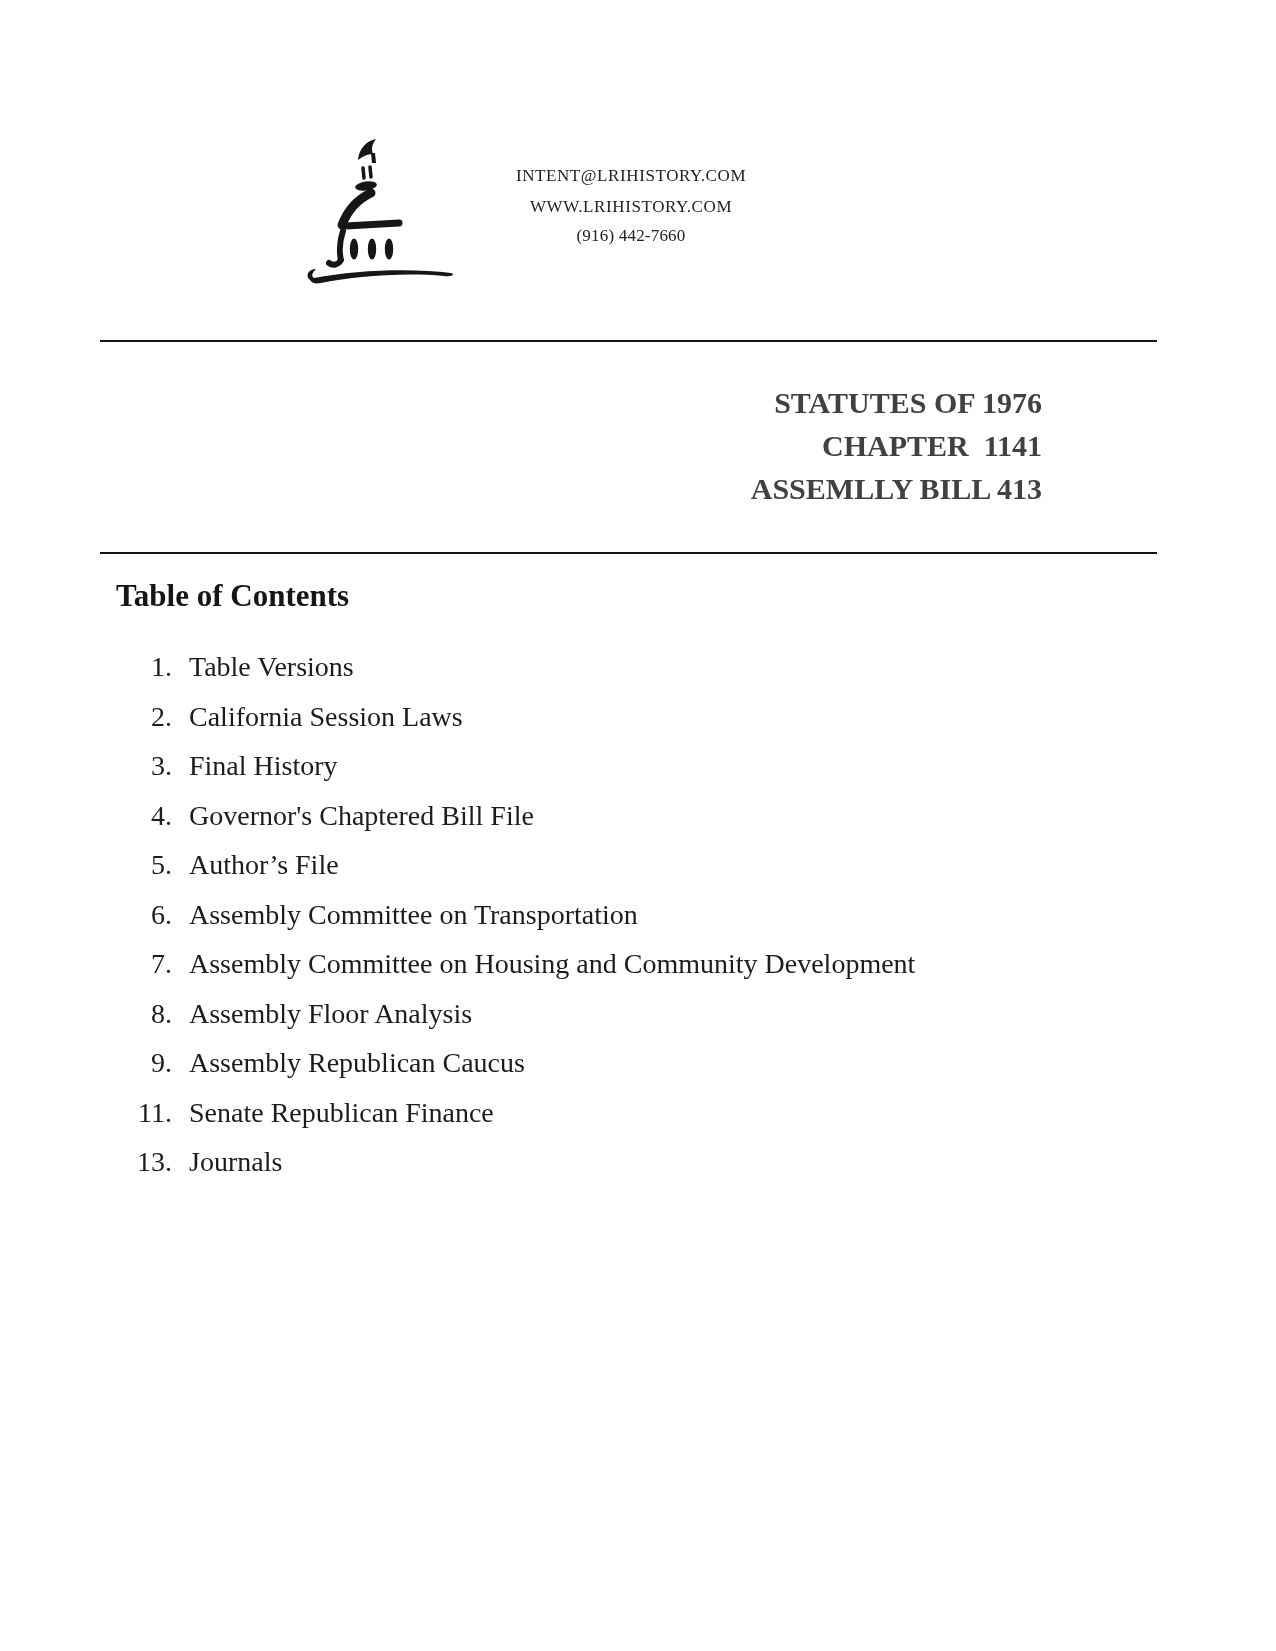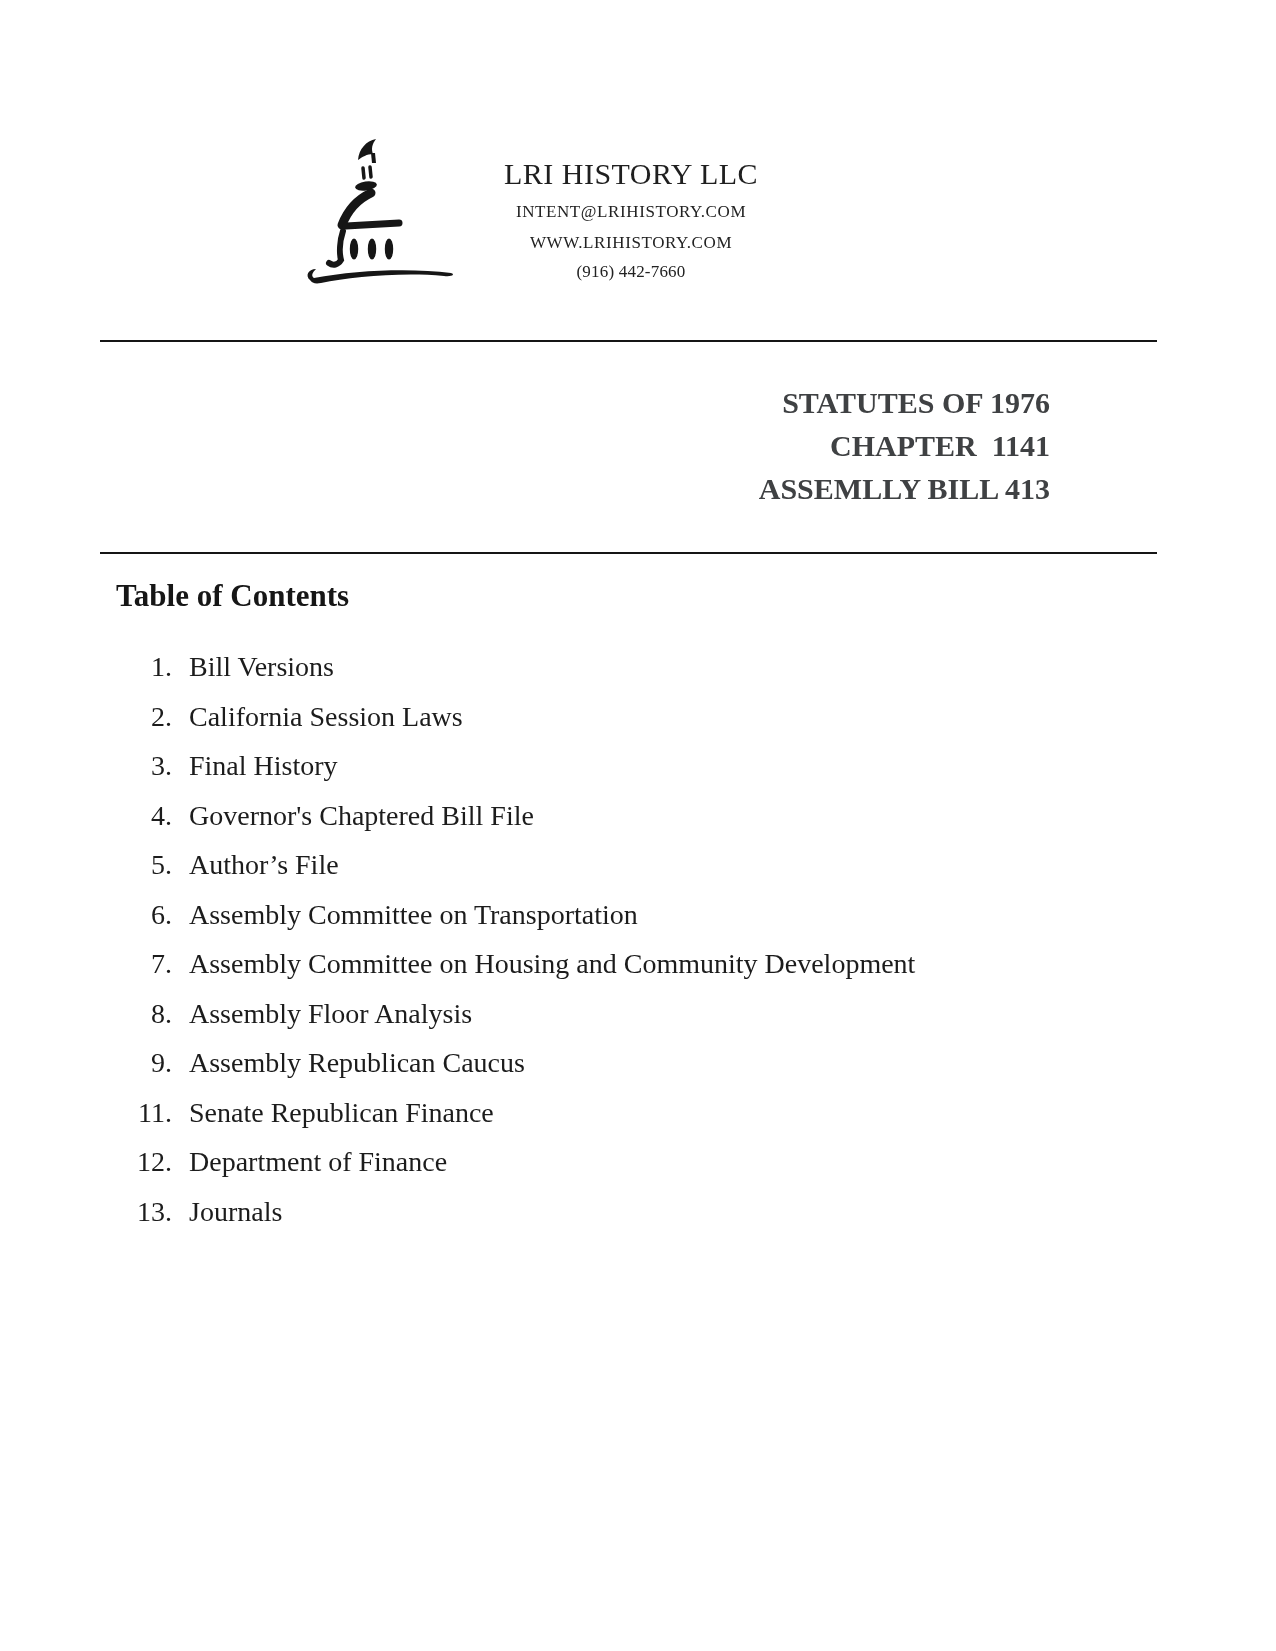--- a/index.html
+++ b/index.html
@@ -53,21 +53,21 @@
     height: 2px;
     background: #151515;
   }
   .rule-1 { top: 340px; }
   .rule-2 { top: 552px; }
 
   
   .title-block {
     position: absolute;
     top: 381px;
-    right: 226px;
+    right: 234px;
     text-align: right;
     font-weight: bold;
     font-size: 30px;
     line-height: 43px;
     color: #3f4143;
   }
   .title-line { white-space: pre; }
 
   
   .toc-heading {
@@ -127,42 +127,41 @@
 
       <path d="M75 63 C60 70 51 82 46 95" stroke-width="9"></path>
 
       <path d="M50 96 L103 93" stroke-width="7"></path>
 
       <path d="M47 101 C44 110 43 122 45 130 C42 135 37 136 33 133" stroke-width="6"></path>
     </g>
   </svg>
 
   <div class="header-text">
-    <div class="company-name">LRI HISTORY LLC</div>
     <div class="contact-line">INTENT@LRIHISTORY.COM</div>
     <div class="contact-line">WWW.LRIHISTORY.COM</div>
     <div class="contact-line phone">(916) 442-7660</div>
   </div>
 
   <div class="rule rule-1"></div>
 
   <div class="title-block" style="color: rgb(63, 65, 67);">
     <div class="title-line">STATUTES OF 1976</div>
     <div class="title-line">CHAPTER  1141</div>
     <div class="title-line">ASSEMLLY BILL 413</div>
   </div>
 
   <div class="rule rule-2"></div>
 
   <div class="toc-heading">Table of Contents</div>
 
   <ol class="toc-list">
     <li class="toc-item">
       <span class="toc-num">1.</span>
-      <span class="toc-label">Bill Versions</span>
+      <span class="toc-label">Table Versions</span>
     </li>
     <li class="toc-item">
       <span class="toc-num">2.</span>
       <span class="toc-label">California Session Laws</span>
     </li>
     <li class="toc-item">
       <span class="toc-num">3.</span>
       <span class="toc-label">Final History</span>
     </li>
     <li class="toc-item">
@@ -187,22 +186,18 @@
     </li>
     <li class="toc-item">
       <span class="toc-num">9.</span>
       <span class="toc-label">Assembly Republican Caucus</span>
     </li>
     <li class="toc-item">
       <span class="toc-num">11.</span>
       <span class="toc-label">Senate Republican Finance</span>
     </li>
     <li class="toc-item">
-      <span class="toc-num">12.</span>
-      <span class="toc-label">Department of Finance</span>
-    </li>
-    <li class="toc-item">
       <span class="toc-num">13.</span>
       <span class="toc-label">Journals</span>
     </li>
   </ol>
 
 </div>
 
 </body></html>

